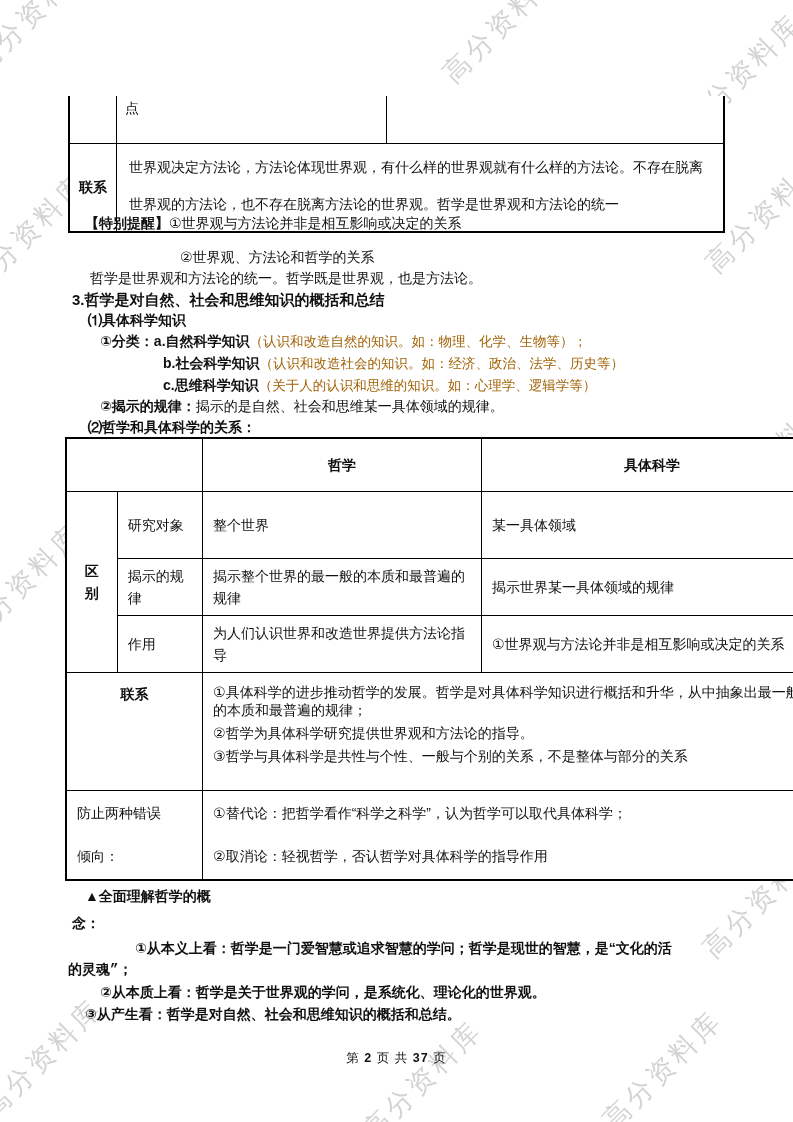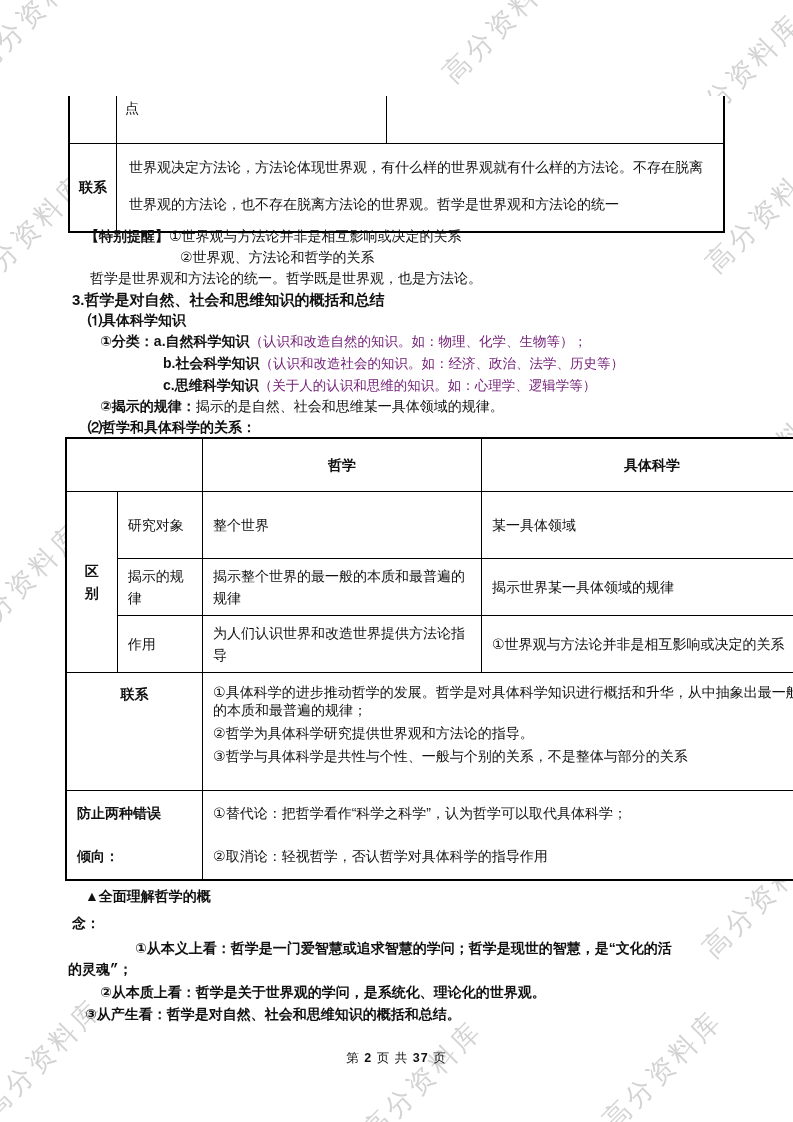--- a/index.html
+++ b/index.html
@@ -10,21 +10,21 @@
     font-family:"Liberation Sans","DejaVu Sans",sans-serif;
     font-size:14px;
   }
   .wm {
     position:absolute; white-space:nowrap; pointer-events:none;
     color:rgba(175,175,175,0.55); font-size:27px; letter-spacing:4px;
     transform:rotate(-45deg); transform-origin:center; z-index:0;
   }
   .line { position:absolute; white-space:nowrap; z-index:2; }
   .b { font-weight:bold; }
-  .note { color:#701a75; font-size:13.5px; }
+  .note { color:#a16207; font-size:13.5px; }
 
   
   .top-table {
     position:absolute; left:68px; top:96px; width:657px; z-index:2;
     border-left:2px solid #000; border-right:2px solid #000; border-bottom:2px solid #000;
     background:#fff;
   }
   .tt-row1 { display:flex; height:48px; border-bottom:1px solid #000; }
   .tt-r1c1 { width:47px; border-right:1px solid #000; }
   .tt-r1c2 { width:270px; border-right:1px solid #000; padding:4px 8px; }
@@ -39,21 +39,21 @@
     border-collapse:collapse; background:#fff; border:2px solid #000;
     font-size:14px;
   }
   .rel-table td { border:1px solid #000; padding:6px 10px; vertical-align:middle; line-height:22px; }
   .rel-table .hc { text-align:center; font-weight:bold; }
   .rel-table .diff { text-align:center; font-weight:bold; padding:0; }
   .rel-table .diff .vstack { display:inline-block; width:16px; line-height:22px; word-break:break-all; }
   .rel-table .aspect { line-height:22px; }
   .rel-table .top-cell { vertical-align:top; padding-top:10px; }
   .rel-table .center-label { text-align:center; font-weight:bold; }
-  .rel-table .bold-label { font-weight:bold;margin-top:28px; }
+  .rel-table .bold-label { font-weight:normal;margin-top:28px; }
   .para { line-height:18px; }
   .para + .para { margin-top:5px; }
   .gap-line { line-height:24px; }
   .gap-line + .gap-line { margin-top:19px; }
 
   .footer-line { position:absolute; left:0; right:0; text-align:center; z-index:2; font-size:12.5px; letter-spacing:1px; }
 </style>
 </head>
 <body>
 
@@ -79,21 +79,21 @@
     </div>
     <div class="tt-row2">
       <div class="tt-label">联系</div>
       <div class="tt-content">
         <div>世界观决定方法论，方法论体现世界观，有什么样的世界观就有什么样的方法论。不存在脱离</div>
         <div>世界观的方法论，也不存在脱离方法论的世界观。哲学是世界观和方法论的统一</div>
       </div>
     </div>
   </div>
 
-  <div class="line" style="left:85px; top:228px;">
+  <div class="line" style="left:85px; top:215px;">
     <span class="b">【特别提醒】</span><span>①世界观与方法论并非是相互影响或决定的关系</span>
   </div>
   <div class="line" style="left:180px; top:249px;">②世界观、方法论和哲学的关系</div>
   <div class="line" style="left:90px; top:270px;">哲学是世界观和方法论的统一。哲学既是世界观，也是方法论。</div>
 
   <div class="line b" style="left:72px; top:291px; font-size:15px;">3.哲学是对自然、社会和思维知识的概括和总结</div>
   <div class="line b" style="left:88px; top:312px;">⑴具体科学知识</div>
 
   <div class="line" style="left:100px; top:333px;">
     <span class="b">①分类：</span><span class="b">a.自然科学知识</span><span class="note">（认识和改造自然的知识。如：物理、化学、生物等）；</span>

